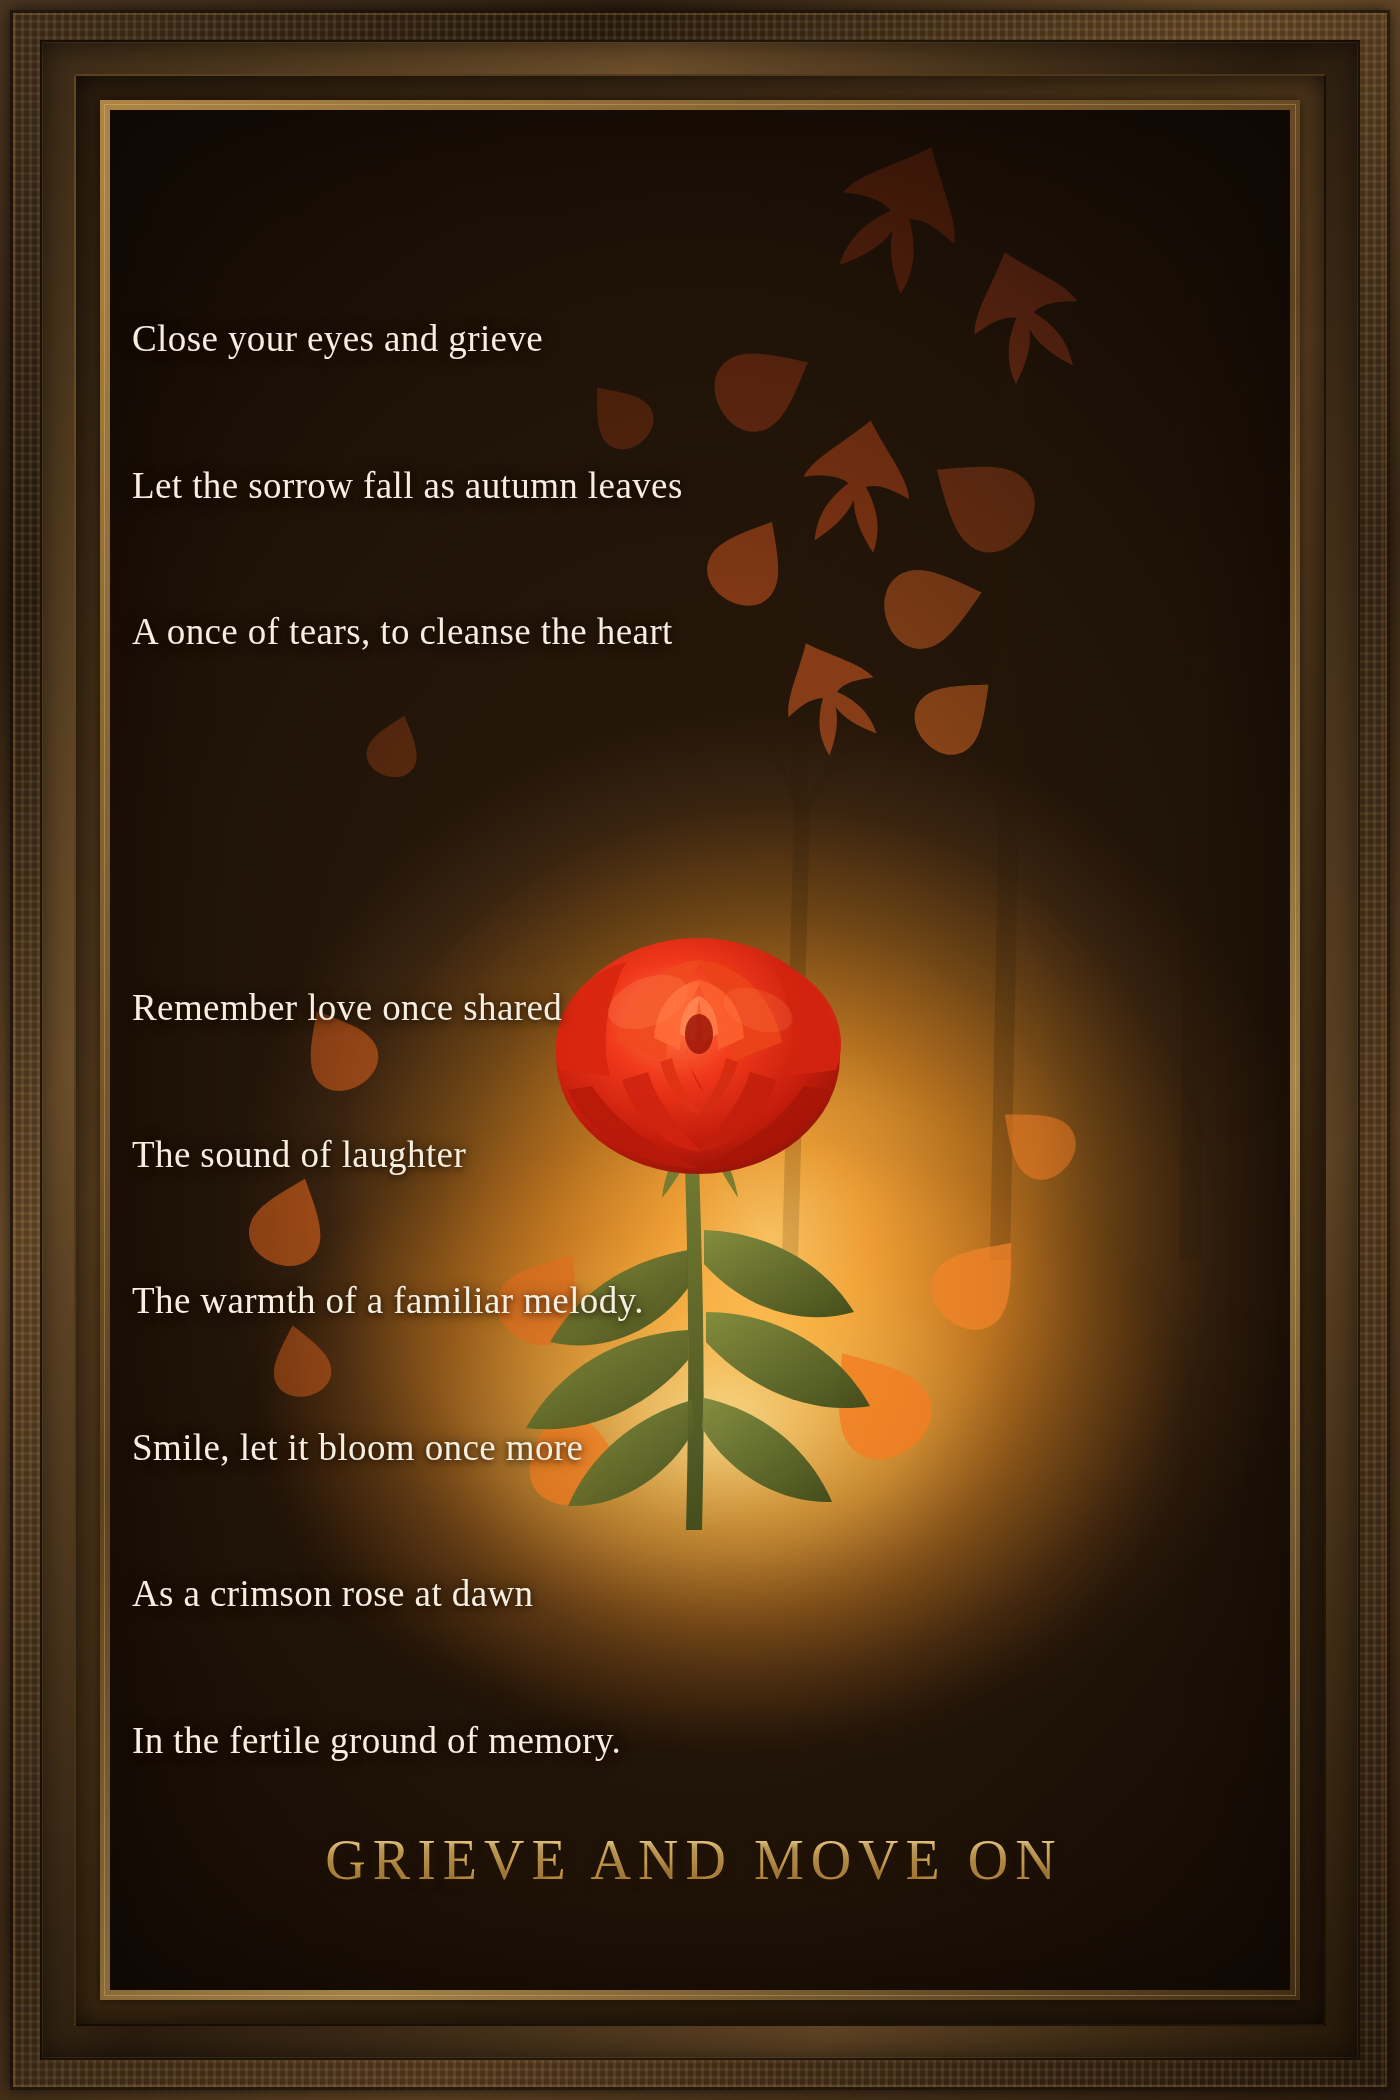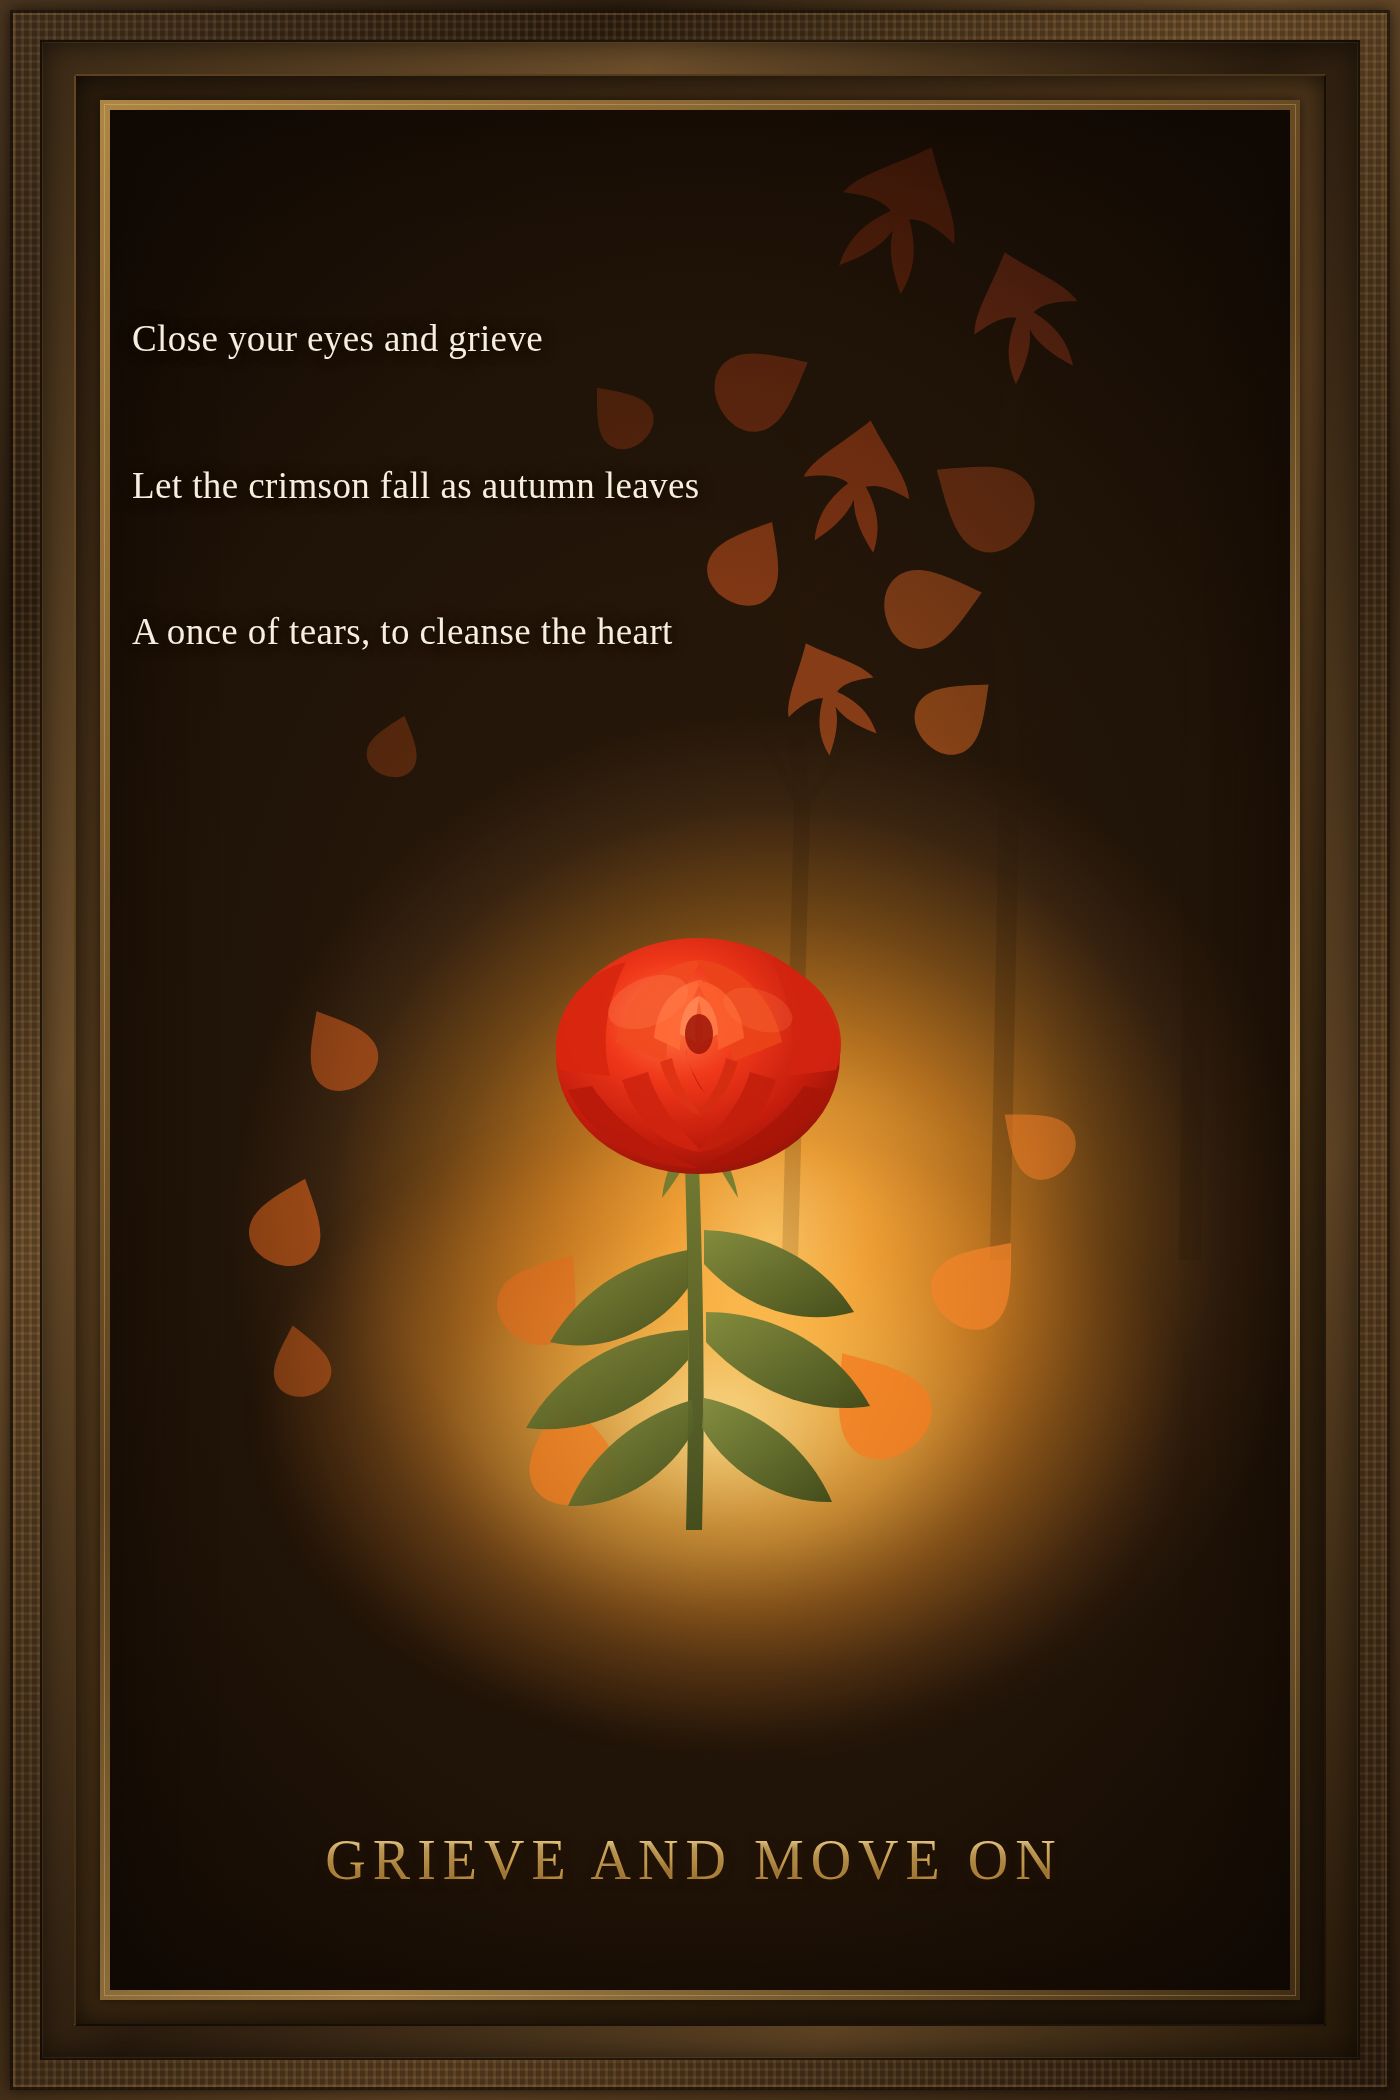--- a/index.html
+++ b/index.html
@@ -409,22 +409,30 @@
           <ellipse cx="318" cy="80" rx="36" ry="20" fill="#ff8a55" opacity="0.2" transform="rotate(20 318 80)"></ellipse>
         </g>
       </svg>
     </div>
 
     <div class="vignette"></div>
 
     <div class="poem">
       <div class="stanza">
         <span class="poem-line">Close your eyes and grieve</span>
-        <span class="poem-line">Let the crimson fall as autumn leaves</span>
+        <span class="poem-line">Let the sorrow fall as autumn leaves</span>
         <span class="poem-line">A once of tears, to cleanse the heart</span>
+      </div>
+      <div class="stanza">
+        <span class="poem-line">Remember love once shared</span>
+        <span class="poem-line">The sound of laughter</span>
+        <span class="poem-line">The warmth of a familiar melody.</span>
+        <span class="poem-line">Smile, let it bloom once more</span>
+        <span class="poem-line">As a crimson rose at dawn</span>
+        <span class="poem-line">In the fertile ground of memory.</span>
       </div>
       
     </div>
 
     <div class="title">GRIEVE AND MOVE ON</div>
 
   </div>
 </div>
 
 </body></html>

